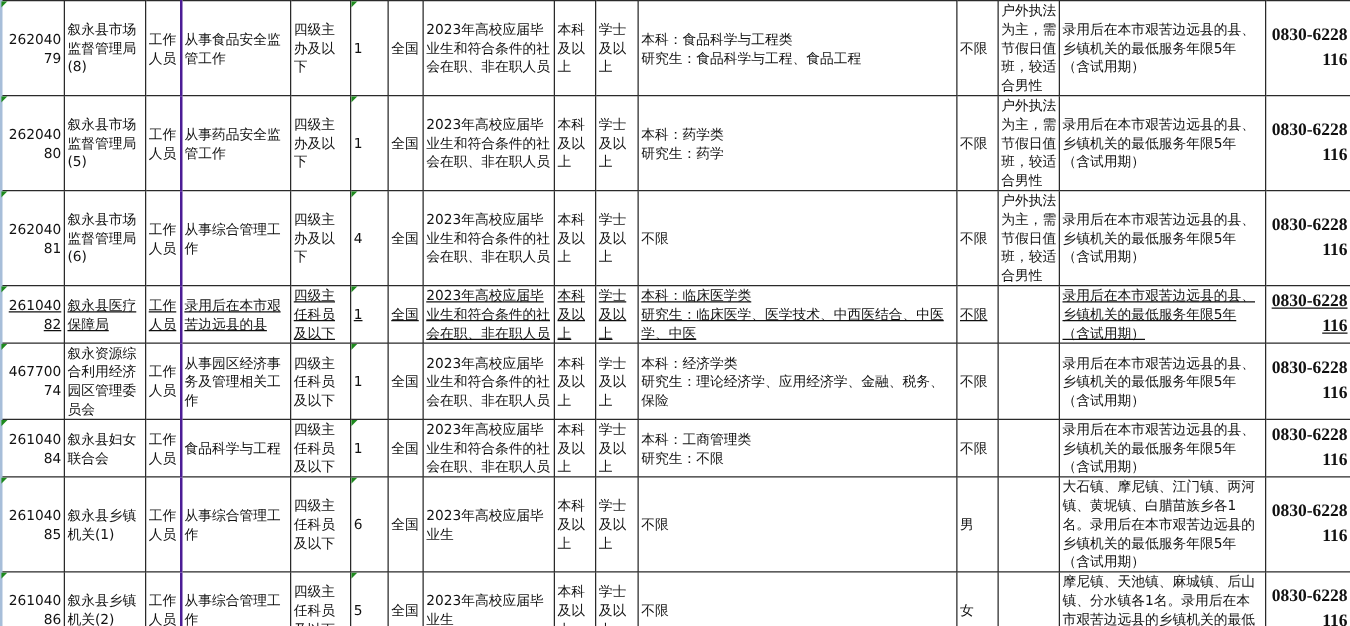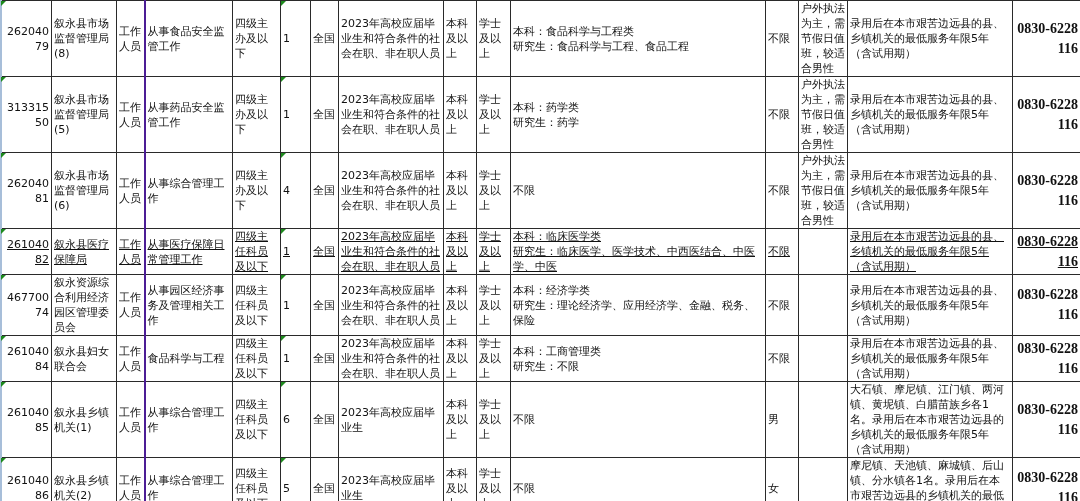--- a/index.html
+++ b/index.html
@@ -76,21 +76,21 @@
     <td><span>学士及以上</span></td>
     <td class="pre"><span>本科：食品科学与工程类
 研究生：食品科学与工程、食品工程</span></td>
     <td><span>不限</span></td>
     <td><span>户外执法为主，需节假日值班，较适合男性</span></td>
     <td><span>录用后在本市艰苦边远县的县、乡镇机关的最低服务年限5年（含试用期）</span></td>
     <td class="phone"><span>0830-6228116</span></td>
   </tr>
 
   <tr style="height: 64px;">
-    <td class="num"><span class="tri"></span><span>31331550</span></td>
+    <td class="num"><span class="tri"></span><span>26204080</span></td>
     <td><span>叙永县市场监督管理局(5)</span></td>
     <td class="thick-r"><span>工作人员</span></td>
     <td><span>从事药品安全监管工作</span></td>
     <td><span>四级主办及以下</span></td>
     <td><span class="tri"></span><span>1</span></td>
     <td><span>全国</span></td>
     <td><span>2023年高校应届毕业生和符合条件的社会在职、非在职人员</span></td>
     <td><span>本科及以上</span></td>
     <td><span>学士及以上</span></td>
     <td class="pre"><span>本科：药学类
@@ -116,21 +116,21 @@
     <td><span>不限</span></td>
     <td><span>户外执法为主，需节假日值班，较适合男性</span></td>
     <td><span>录用后在本市艰苦边远县的县、乡镇机关的最低服务年限5年（含试用期）</span></td>
     <td class="phone"><span>0830-6228116</span></td>
   </tr>
 
   <tr style="height: 40px; text-decoration: underline;">
     <td class="num"><span class="tri"></span><span>26104082</span></td>
     <td><span>叙永县医疗保障局</span></td>
     <td class="thick-r"><span>工作人员</span></td>
-    <td><span>从事医疗保障日常管理工作</span></td>
+    <td><span>录用后在本市艰苦边远县的县</span></td>
     <td><span>四级主任科员及以下</span></td>
     <td><span class="tri"></span><span>1</span></td>
     <td><span>全国</span></td>
     <td><span>2023年高校应届毕业生和符合条件的社会在职、非在职人员</span></td>
     <td><span>本科及以上</span></td>
     <td><span>学士及以上</span></td>
     <td class="pre"><span>本科：临床医学类
 研究生：临床医学、医学技术、中西医结合、中医学、中医</span></td>
     <td><span>不限</span></td>
     <td><span></span></td>

